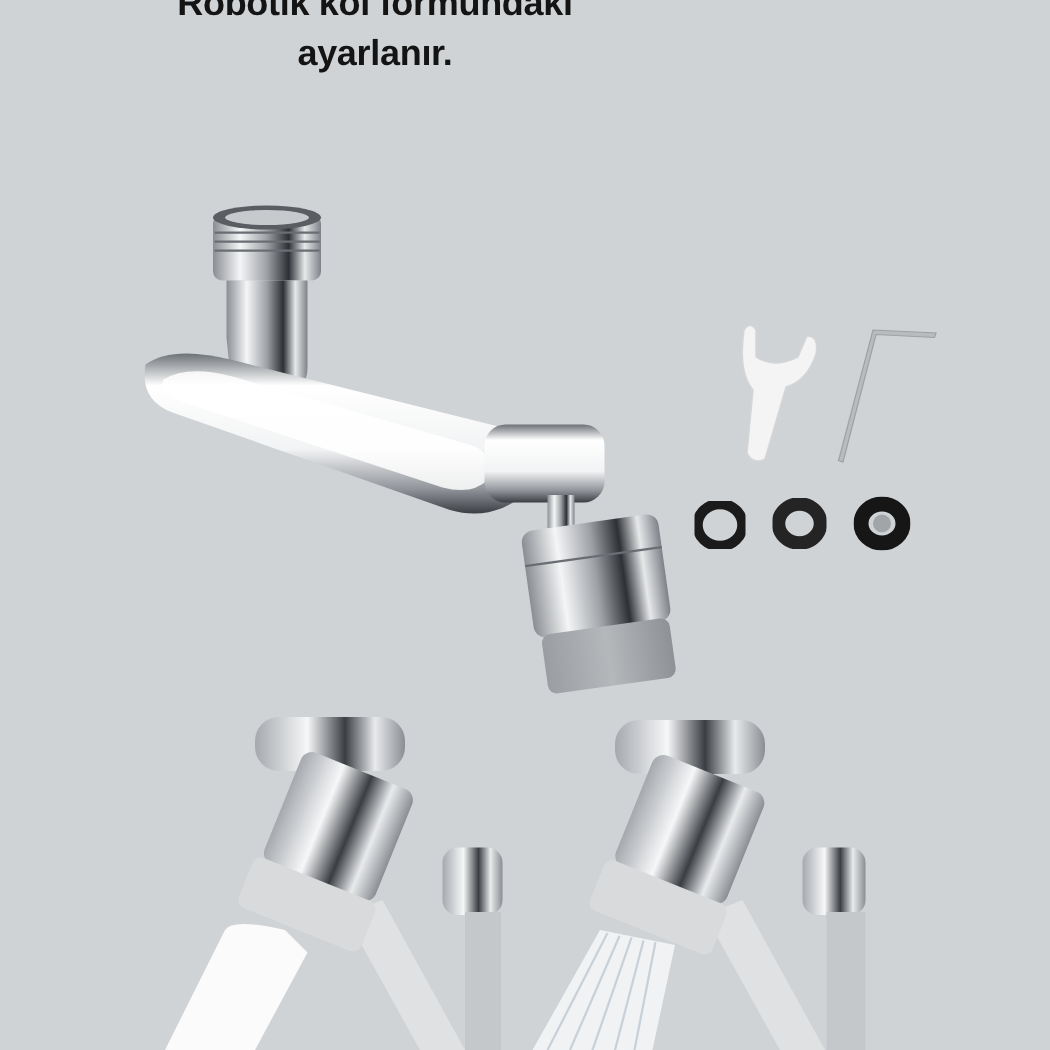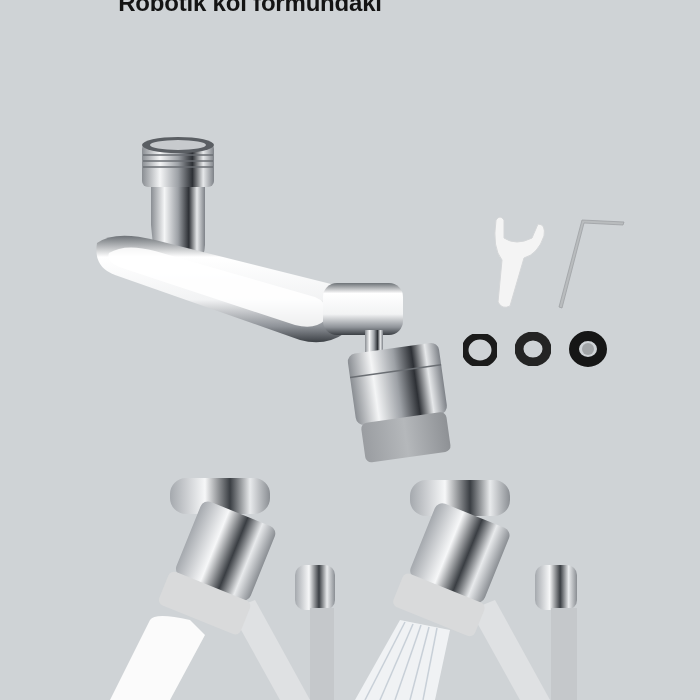--- a/index.html
+++ b/index.html
@@ -7,20 +7,21 @@
   .caption { position:absolute; left:40px; width:420px; top:-14px; text-align:center; color:#141414; font-weight:bold; font-size:24px; line-height:33px; letter-spacing:-0.2px; }
   .caption div { white-space:nowrap; }
   .abs { position:absolute; }
   svg { display:block; }
 </style>
 </head>
 <body>
 
 <div class="caption">
   <div>Robotik kol formundaki</div>
+  <div>ayarlanır.</div>
 </div>
 
 <div class="abs" style="left:85px;top:135px;">
   <svg width="370" height="330" viewBox="0 0 370 330">
     <defs>
       <linearGradient id="chromeV" x1="0" y1="0" x2="1" y2="0">
         <stop offset="0" stop-color="#8a8e93"></stop>
         <stop offset="0.25" stop-color="#f4f5f6"></stop>
         <stop offset="0.5" stop-color="#9da1a6"></stop>
         <stop offset="0.7" stop-color="#2d3035"></stop>

